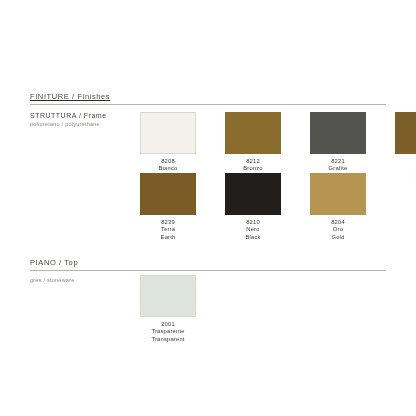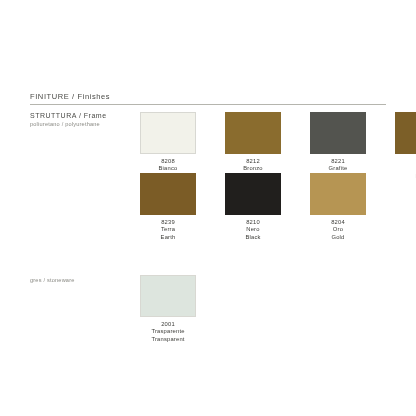--- a/index.html
+++ b/index.html
@@ -93,21 +93,21 @@
     color: #3c3c38;
     letter-spacing: 0.2px;
   }
   .caption .name-en {
     font-size: 5.8px;
     color: #3c3c38;
     letter-spacing: 0.2px;
   }
 
   
-  #finiture-head { top: 92px; }
+  #finiture-head { top: 92px; text-decoration: underline; }
   #struttura-label { top: 112px; }
   #row1 { left: 140px; top: 112px; }
   #row2 { left: 140px; top: 173px; }
 
   #piano-head { top: 258px; }
   #piano-label { top: 275px; }
   #row3 { left: 140px; top: 275px; }
 </style>
 </head>
 <body>
@@ -179,20 +179,24 @@
     <div class="swatch">
       <span class="chip" style="background:#b69553"></span>
       <div class="caption">
         <div class="code">8204</div>
         <div class="name-it">Oro</div>
         <div class="name-en">Gold</div>
       </div>
     </div>
   </div>
 
+  <div class="section-head" id="piano-head">
+    <div class="section-title">PIANO / Top</div>
+    <div class="rule"></div>
+  </div>
 
   <div class="group-label" id="piano-label">
     <div class="gl-sub">gres / stoneware</div>
   </div>
 
   <div class="swatch-row" id="row3">
     <div class="swatch">
       <span class="chip bordered" style="background:#dde5de"></span>
       <div class="caption">
         <div class="code">2001</div>

